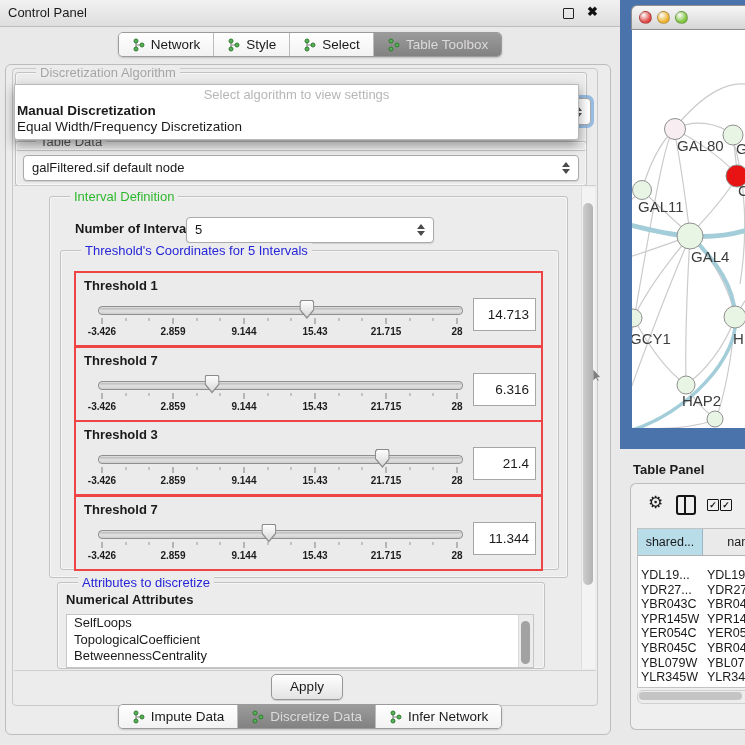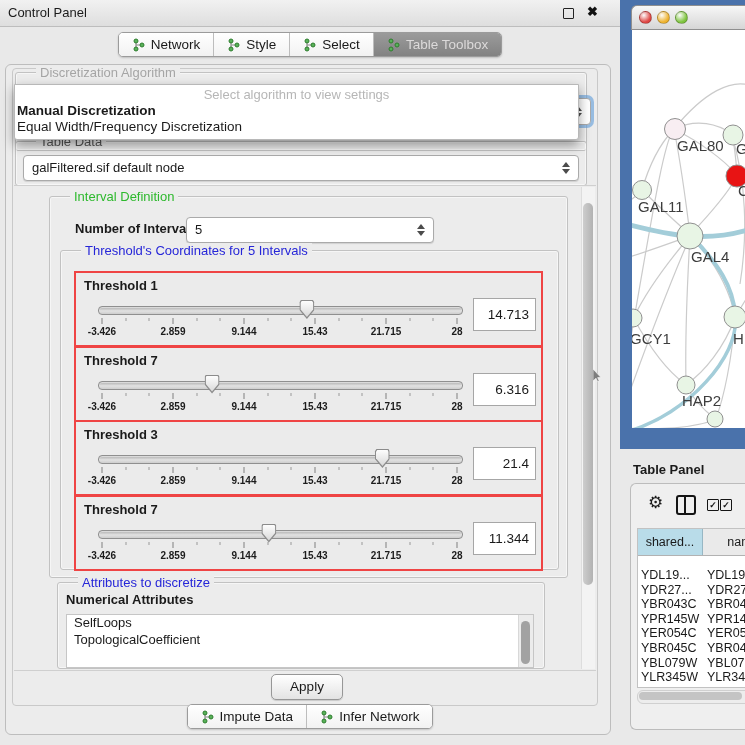--- a/index.html
+++ b/index.html
@@ -378,20 +378,21 @@
           </div>
         </div>
 
         <div class="fieldset fs-attrs">
           <span class="legend blue">Attributes to discretize</span>
           <div class="attrs-subtitle">Numerical Attributes</div>
           <div class="attr-listbox">
             <div>
                 <div class="attr-item">SelfLoops</div>
                 <div class="attr-item">TopologicalCoefficient</div>
+                <div class="attr-item">BetweennessCentrality</div>
               </div>
             <div class="attr-scroll">
                 <div class="thumb"></div>
               </div>
           </div>
         </div>
 
         <div class="vscroll">
             <div class="thumb"></div>
           </div>
@@ -407,20 +408,32 @@
     <span class="tab-net-icon" hidden="">
       <svg width="14" height="14" viewBox="0 0 14 14">
         <line x1="4" y1="3" x2="4" y2="11" stroke="#8a8a8a" stroke-width="1.2"></line>
         <line x1="4" y1="7" x2="10" y2="7" stroke="#8a8a8a" stroke-width="1.2"></line>
         <circle cx="4" cy="3" r="2" fill="#58b158" stroke="#2e7d2e"></circle>
         <circle cx="4" cy="11" r="2" fill="#58b158" stroke="#2e7d2e"></circle>
         <circle cx="10" cy="7" r="2" fill="#58b158" stroke="#2e7d2e"></circle>
       </svg>
     </span>
     <span class="tab-label">Impute Data</span>
+  </div>
+        <div class="tab active">
+    <span class="tab-net-icon" hidden="">
+      <svg width="14" height="14" viewBox="0 0 14 14">
+        <line x1="4" y1="3" x2="4" y2="11" stroke="#8a8a8a" stroke-width="1.2"></line>
+        <line x1="4" y1="7" x2="10" y2="7" stroke="#8a8a8a" stroke-width="1.2"></line>
+        <circle cx="4" cy="3" r="2" fill="#58b158" stroke="#2e7d2e"></circle>
+        <circle cx="4" cy="11" r="2" fill="#58b158" stroke="#2e7d2e"></circle>
+        <circle cx="10" cy="7" r="2" fill="#58b158" stroke="#2e7d2e"></circle>
+      </svg>
+    </span>
+    <span class="tab-label">Discretize Data</span>
   </div>
         <div class="tab">
     <span class="tab-net-icon" hidden="">
       <svg width="14" height="14" viewBox="0 0 14 14">
         <line x1="4" y1="3" x2="4" y2="11" stroke="#8a8a8a" stroke-width="1.2"></line>
         <line x1="4" y1="7" x2="10" y2="7" stroke="#8a8a8a" stroke-width="1.2"></line>
         <circle cx="4" cy="3" r="2" fill="#58b158" stroke="#2e7d2e"></circle>
         <circle cx="4" cy="11" r="2" fill="#58b158" stroke="#2e7d2e"></circle>
         <circle cx="10" cy="7" r="2" fill="#58b158" stroke="#2e7d2e"></circle>
       </svg>

